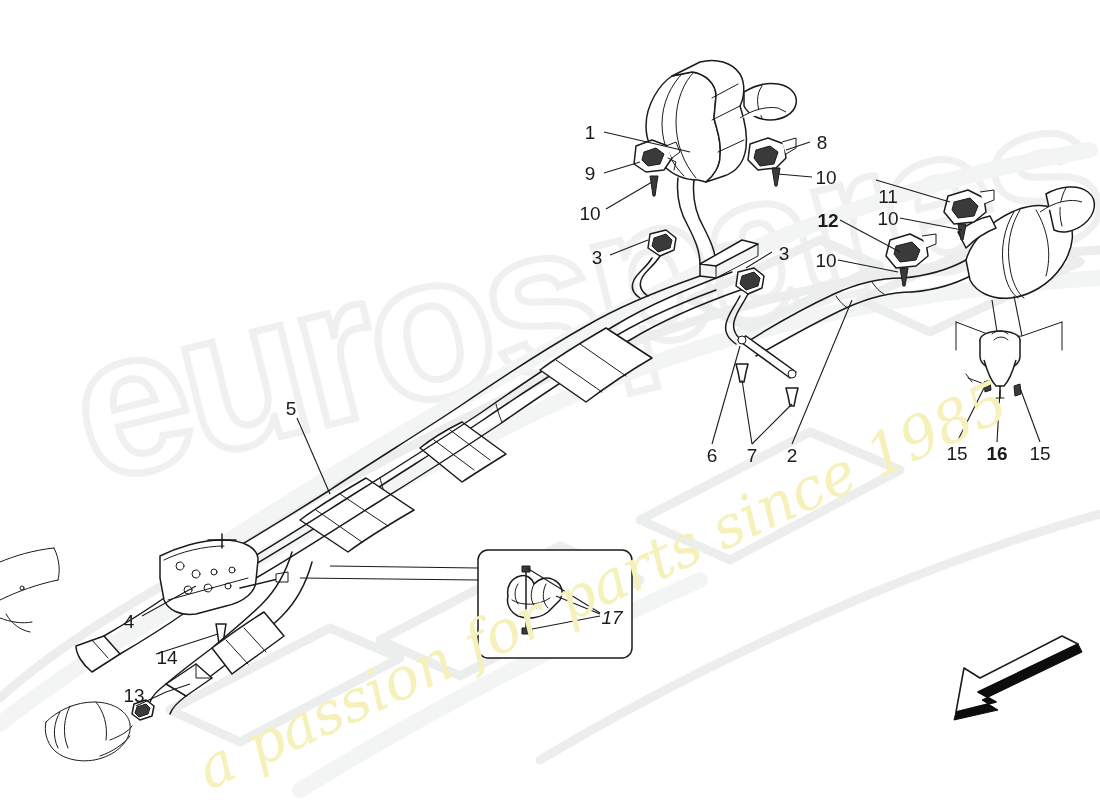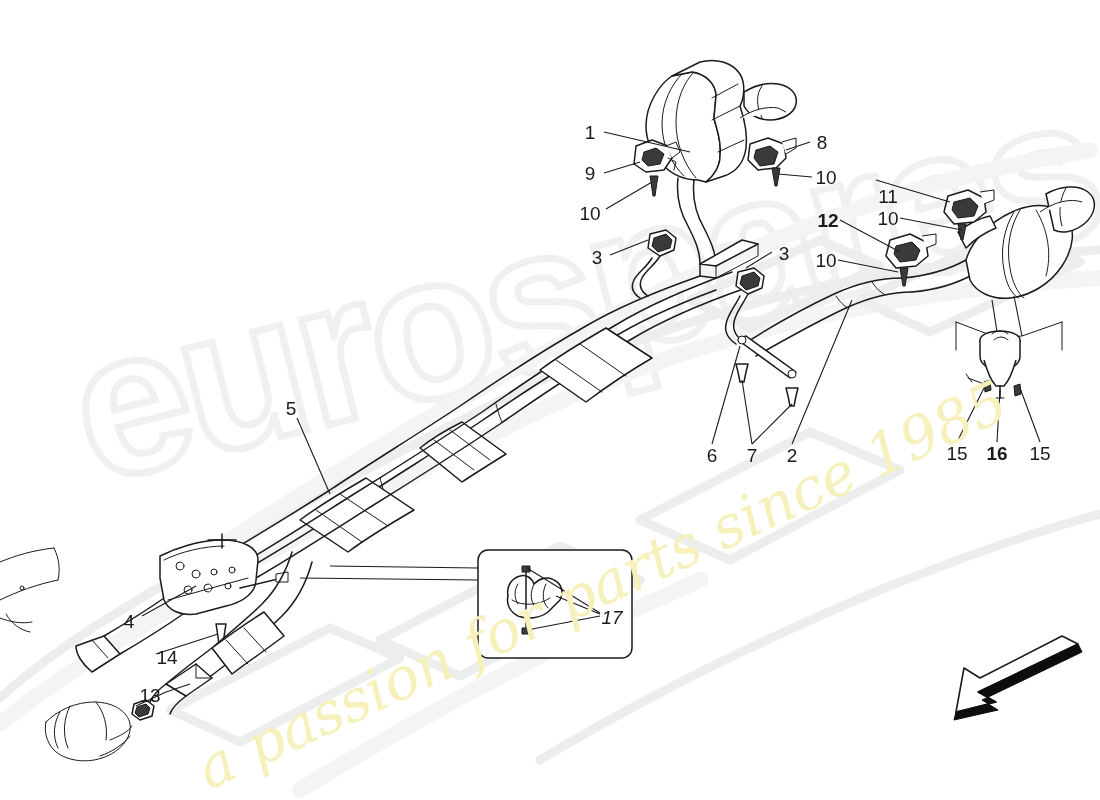--- a/index.html
+++ b/index.html
@@ -404,17 +404,17 @@
       <div class="label" style="left: 784px; top: 253px;">3</div>
       <div class="label" style="left: 291px; top: 408px;">5</div>
       <div class="label" style="left: 712px; top: 455px;">6</div>
       <div class="label" style="left: 752px; top: 455px;">7</div>
       <div class="label" style="left: 792px; top: 455px;">2</div>
       <div class="label" style="left: 957px; top: 453px;">15</div>
       <div class="label" style="left: 997px; top: 453px; font-weight: bold;">16</div>
       <div class="label" style="left: 1040px; top: 453px;">15</div>
       <div class="label" style="left: 129px; top: 621px;">4</div>
       <div class="label" style="left: 136px; top: 657px; margin-left: 31px;">14</div>
-      <div class="label" style="left: 150px; top: 695px;">13</div>
+      <div class="label" style="left: 134px; top: 695px;">13</div>
       <div class="label" style="left: 612px; top: 617px; font-style: italic;">17</div>
     </div>
 
 </div>
 
 </body></html>

